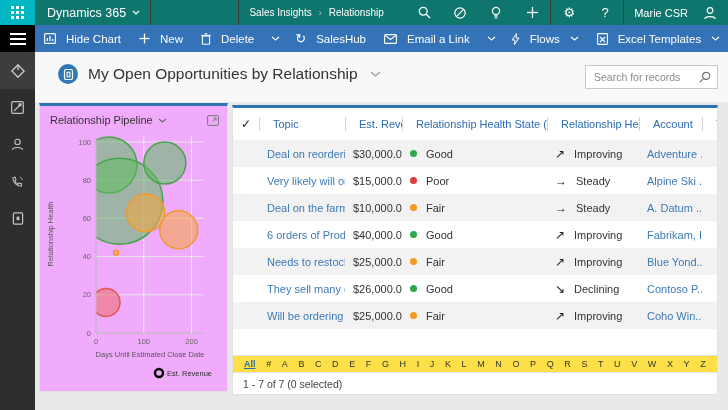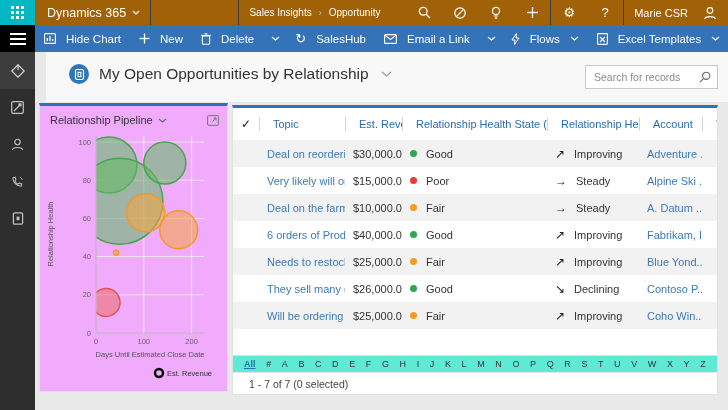--- a/index.html
+++ b/index.html
@@ -7,21 +7,21 @@
   body {
     font-family: "Liberation Sans", sans-serif;
     background: #e9e9e9;
     position: relative;
     overflow: hidden;
     color: #333;
   }
   svg { display: block; }
 
   
-  .topnav { position:absolute; top:0; left:0; right:0; height:25px; background:#a16207; display:flex; align-items:center; color:#fff; z-index:5; }
+  .topnav { position:absolute; top:0; left:0; right:0; height:25px; background:#0f766e; display:flex; align-items:center; color:#fff; z-index:5; }
   .waffle { width:35px; height:25px; background:#00b7c3; display:flex; align-items:center; justify-content:center; cursor:pointer; }
   .waffle-grid { display:grid; grid-template-columns:repeat(3,3px); grid-gap:2px; }
   .waffle-grid span { width:3px; height:3px; background:#fff; }
   .brand { display:flex; align-items:center; gap:6px; padding:0 10px 0 12px; font-size:12.5px; cursor:pointer; }
   .nav-sep { width:1px; height:25px; background:#3c3c3c; }
   .appname { font-size:13px; font-weight:bold; padding:0 14px;margin-top:48px; }
   .crumbs { display:flex; align-items:center; gap:7px; font-size:10px; padding:0 10px; }
   .crumb-sep { font-size:9px; color:#ccc; }
   .topnav-right { margin-left:auto; display:flex; align-items:center; height:25px; }
   .nav-icon { width:36px; height:25px; display:flex; align-items:center; justify-content:center; cursor:pointer; font-size:13px; color:#fff; }
@@ -34,21 +34,21 @@
   .cmd { display:flex; align-items:center; gap:10px; padding:0 9px; height:100%; cursor:pointer; white-space:nowrap; }
   .cmd-chev { display:flex; align-items:center; padding:0 6px; height:100%; cursor:pointer; }
   .cmd-sep { width:1px; height:15px; background:rgba(255,255,255,.55); margin:0 1px; }
 
   
   .sidebar { position:absolute; top:52px; left:0; bottom:0; width:35px; background:#2e2e2e; z-index:4; }
   .side-icon { width:35px; height:37px; display:flex; align-items:center; justify-content:center; cursor:pointer; }
   .side-icon.selected { background:#3d3d3d; }
 
   
-  .view-header { position:absolute; left:46px; top:52px; right:0; height:50px; background:#f8f8f8; }
+  .view-header { position:absolute; left:35px; top:52px; right:0; height:50px; background:#f8f8f8; }
   .title-wrap { position:absolute; left:23px; top:12px; display:flex; align-items:center; gap:10px; }
   .title-badge { width:20px; height:20px; border-radius:50%; background:#3077b5; display:flex; align-items:center; justify-content:center; flex:none; }
   .view-title { font-size:15.5px; color:#333; white-space:nowrap; }
   .title-chev { margin-left:2px; cursor:pointer; display:flex; }
   .search-box { position:absolute; right:10px; top:13px; width:133px; height:24px; background:#fff; border:1px solid #c8c8c8; display:flex; align-items:center; }
   .search-box input { flex:1; border:none; outline:none; font-size:10.5px; padding:0 4px 0 8px; color:#444; background:transparent; font-family:"Liberation Sans",sans-serif; min-width:0; }
   .search-box input::placeholder { color:#8a8a8a; }
   .search-btn { width:24px; height:22px; display:flex; align-items:center; justify-content:center; cursor:pointer; }
 
   
@@ -63,24 +63,24 @@
   .gh-cell { position:relative; padding:0 4px 0 14px; white-space:nowrap; overflow:hidden; cursor:pointer; height:100%; display:flex; align-items:center; }
   .gh-cell::before { content:''; position:absolute; left:0; top:9px; bottom:9px; width:1px; background:#d4d4d4; }
   .gh-check { display:flex; align-items:center; justify-content:center; color:#222; font-size:12px; cursor:pointer; height:100%; }
   .grid-rows { flex:1; overflow:hidden; }
   .grow { display:grid; grid-template-columns:26px 86px 57px 145px 92px 63px 1fr; height:27px; align-items:center; font-size:11px; color:#333; cursor:default; }
   .grow.alt { background:#f2f2f2; }
   .gc { padding:0 4px 0 8px; white-space:nowrap; overflow:hidden; }
   .gc.link { color:#3d7ab5; cursor:pointer; }
   .dot { display:inline-block; width:7px; height:7px; border-radius:50%; margin-right:9px; vertical-align:middle; position:relative; top:-1px; }
   .arrow { display:inline-block; margin-right:9px; font-size:12px; color:#222; }
-  .jumpbar { flex:none; height:17px; background:#5eead4; border-top:1px solid #e0e0e0; display:flex; align-items:center; justify-content:space-between; padding:0 10px; font-size:9px; color:#333; }
+  .jumpbar { flex:none; height:17px; background:#fde047; border-top:1px solid #e0e0e0; display:flex; align-items:center; justify-content:space-between; padding:0 10px; font-size:9px; color:#333; }
   .jl { cursor:pointer; padding:0 1px; }
   .jl.active { color:#2b6cb0; text-decoration:underline; font-weight:bold; }
-  .statusbar { flex:none; height:22px; background:#fff; border-top:1px solid #e4e4e4; display:flex; align-items:center; padding:0 16px; font-size:10.5px; color:#444; }
+  .statusbar { flex:none; height:22px; background:#fff; border-top:1px solid #e4e4e4; display:flex; align-items:center; padding:0 10px; font-size:10.5px; color:#444; }
 </style>
 </head>
 <body>
 
 <div class="topnav">
   <div class="waffle">
     <div class="waffle-grid">
       <span></span>
         <span></span>
         <span></span>
@@ -99,21 +99,21 @@
           <polyline points="1,1 4,4 7,1" fill="none" stroke="#fff" stroke-width="1.2"></polyline>
         </svg>
     </span>
   </div>
   <div class="nav-sep"></div>
   <div class="appname">SalesHub</div>
   <div class="nav-sep"></div>
   <div class="crumbs">
     <span>Sales Insights</span>
     <span class="crumb-sep">›</span>
-    <span>Opportunity</span>
+    <span>Relationship</span>
   </div>
   <div class="topnav-right">
     <div class="nav-icon">
       <svg width="13" height="13" viewBox="0 0 13 13">
           <circle cx="5.2" cy="5.2" r="3.9" fill="none" stroke="#fff" stroke-width="1.3"></circle>
           <line x1="8.2" y1="8.2" x2="12" y2="12" stroke="#fff" stroke-width="1.3"></line>
         </svg>
     </div>
     <div class="nav-icon">
       <svg width="14" height="14" viewBox="0 0 14 14">

